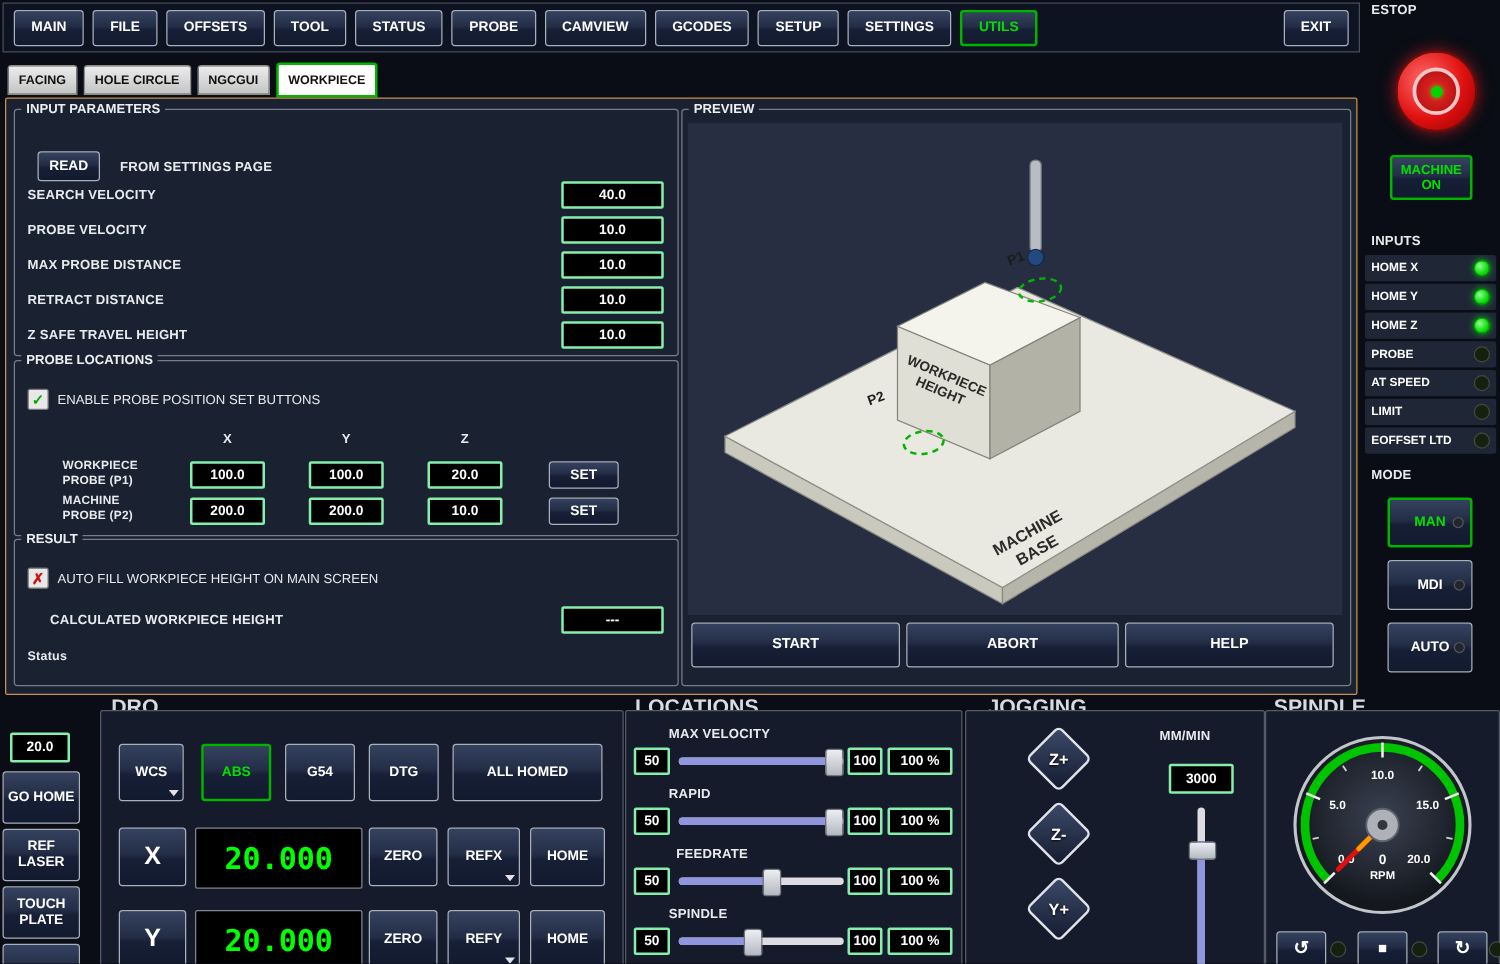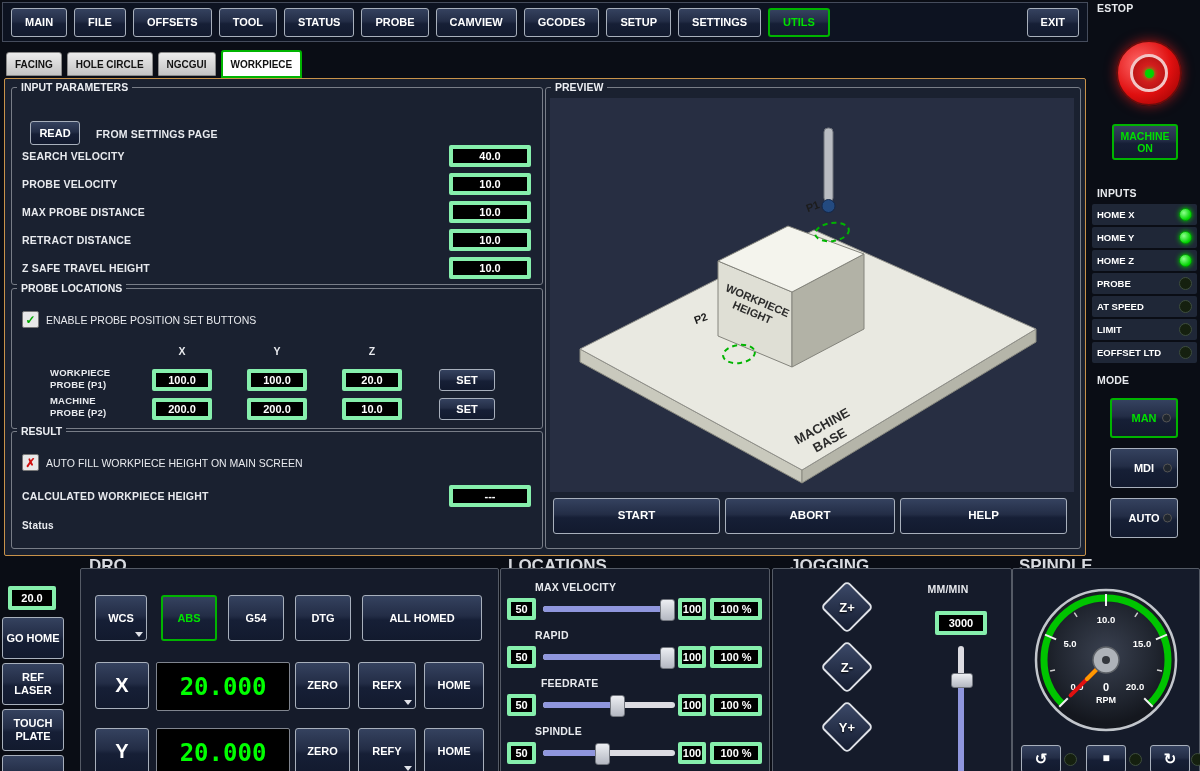--- a/index.html
+++ b/index.html
@@ -7,21 +7,21 @@
   .abs{position:absolute;}
   .btn{display:flex;align-items:center;justify-content:center;text-align:center;line-height:1.15;
        background:linear-gradient(180deg,#35425f 0%,#232d46 45%,#161f36 55%,#121a2e 100%);
        border:1px solid #a8b0bc;border-radius:3px;color:#fff;font-weight:bold;font-size:11px;
        font-family:"Liberation Sans",sans-serif;box-sizing:border-box;padding:0 2px;cursor:default;}
   .btn.green{color:#00e000;border:2px solid #00b400;}
   .topbar{position:absolute;left:2px;top:2px;width:1086px;height:40px;background:#0d1321;
           border:1px solid #454c5c;display:flex;align-items:center;gap:7px;padding:0 8px;box-sizing:border-box;}
   .menu-btn{height:29px;padding:0 13px;}
   .exit-btn{margin-left:auto;}
-  .field{position:absolute;background:#000;border:4px solid #86efac;border-radius:2px;color:#fff;
+  .field{position:absolute;background:#000;border:2px solid #86efac;border-radius:2px;color:#fff;
          font-weight:bold;font-size:11px;display:flex;align-items:center;justify-content:center;box-sizing:border-box;}
   .lbl{position:absolute;color:#e8eaee;font-weight:bold;font-size:10.5px;line-height:1.25;letter-spacing:.2px;}
   .lbl.small{font-size:9.5px;}
   .group{position:absolute;border:1px solid #787d87;border-radius:3px;}
   .gtitle{position:absolute;top:-7px;left:5px;background:#1a2130;padding:0 4px;color:#eceef2;
           font-weight:bold;font-size:10.5px;}
   .mainbox{position:absolute;left:0;top:30px;width:1082px;height:478px;background:#1a2130;
            border:1px solid #c8924a;border-radius:2px;box-sizing:border-box;}
   .tabs{position:absolute;left:2px;top:2px;display:flex;align-items:center;}
   .tab{display:inline-flex;align-items:center;justify-content:center;height:22px;padding:0 8px;margin-right:5px;
@@ -195,21 +195,21 @@
         <div class="field" style="left:330px;top:109px;width:60px;height:22px;">10.0</div>
         <button class="btn abs" style="left:427px;top:109px;width:56px;height:22px;">SET</button>
       </div>
 
       <div class="group" style="left:6px;top:352px;width:530px;height:116px;">
         <div class="gtitle">RESULT</div>
         <div class="checkrow" style="left:10px;top:22px;">
           <span class="checkbox" style="color:#d01010;">✗</span>
           <span class="lbl2">AUTO FILL WORKPIECE HEIGHT ON MAIN SCREEN</span>
         </div>
-        <div class="lbl" style="left:10px;top:58px;">CALCULATED WORKPIECE HEIGHT</div>
+        <div class="lbl" style="left:28px;top:58px;">CALCULATED WORKPIECE HEIGHT</div>
         <div class="field" style="left:437px;top:53px;width:82px;height:22px;">---</div>
         <div class="lbl small" style="left:10px;top:88px;font-size:10px;">Status</div>
       </div>
 
       <div class="group" style="left:540px;top:8px;width:534px;height:460px;">
         <div class="gtitle">PREVIEW</div>
         <svg class="abs" style="left:4px;top:10px;" width="524" height="394" viewBox="0 0 524 394">
           <rect x="0" y="0" width="524" height="394" fill="#272e42"></rect>
           <polygon points="30,251 252,372 252,385 30,264" fill="#c9c9bd" stroke="#8a8a80" stroke-width="1"></polygon>
           <polygon points="252,372 486,231 486,244 252,385" fill="#b5b5a9" stroke="#8a8a80" stroke-width="1"></polygon>

